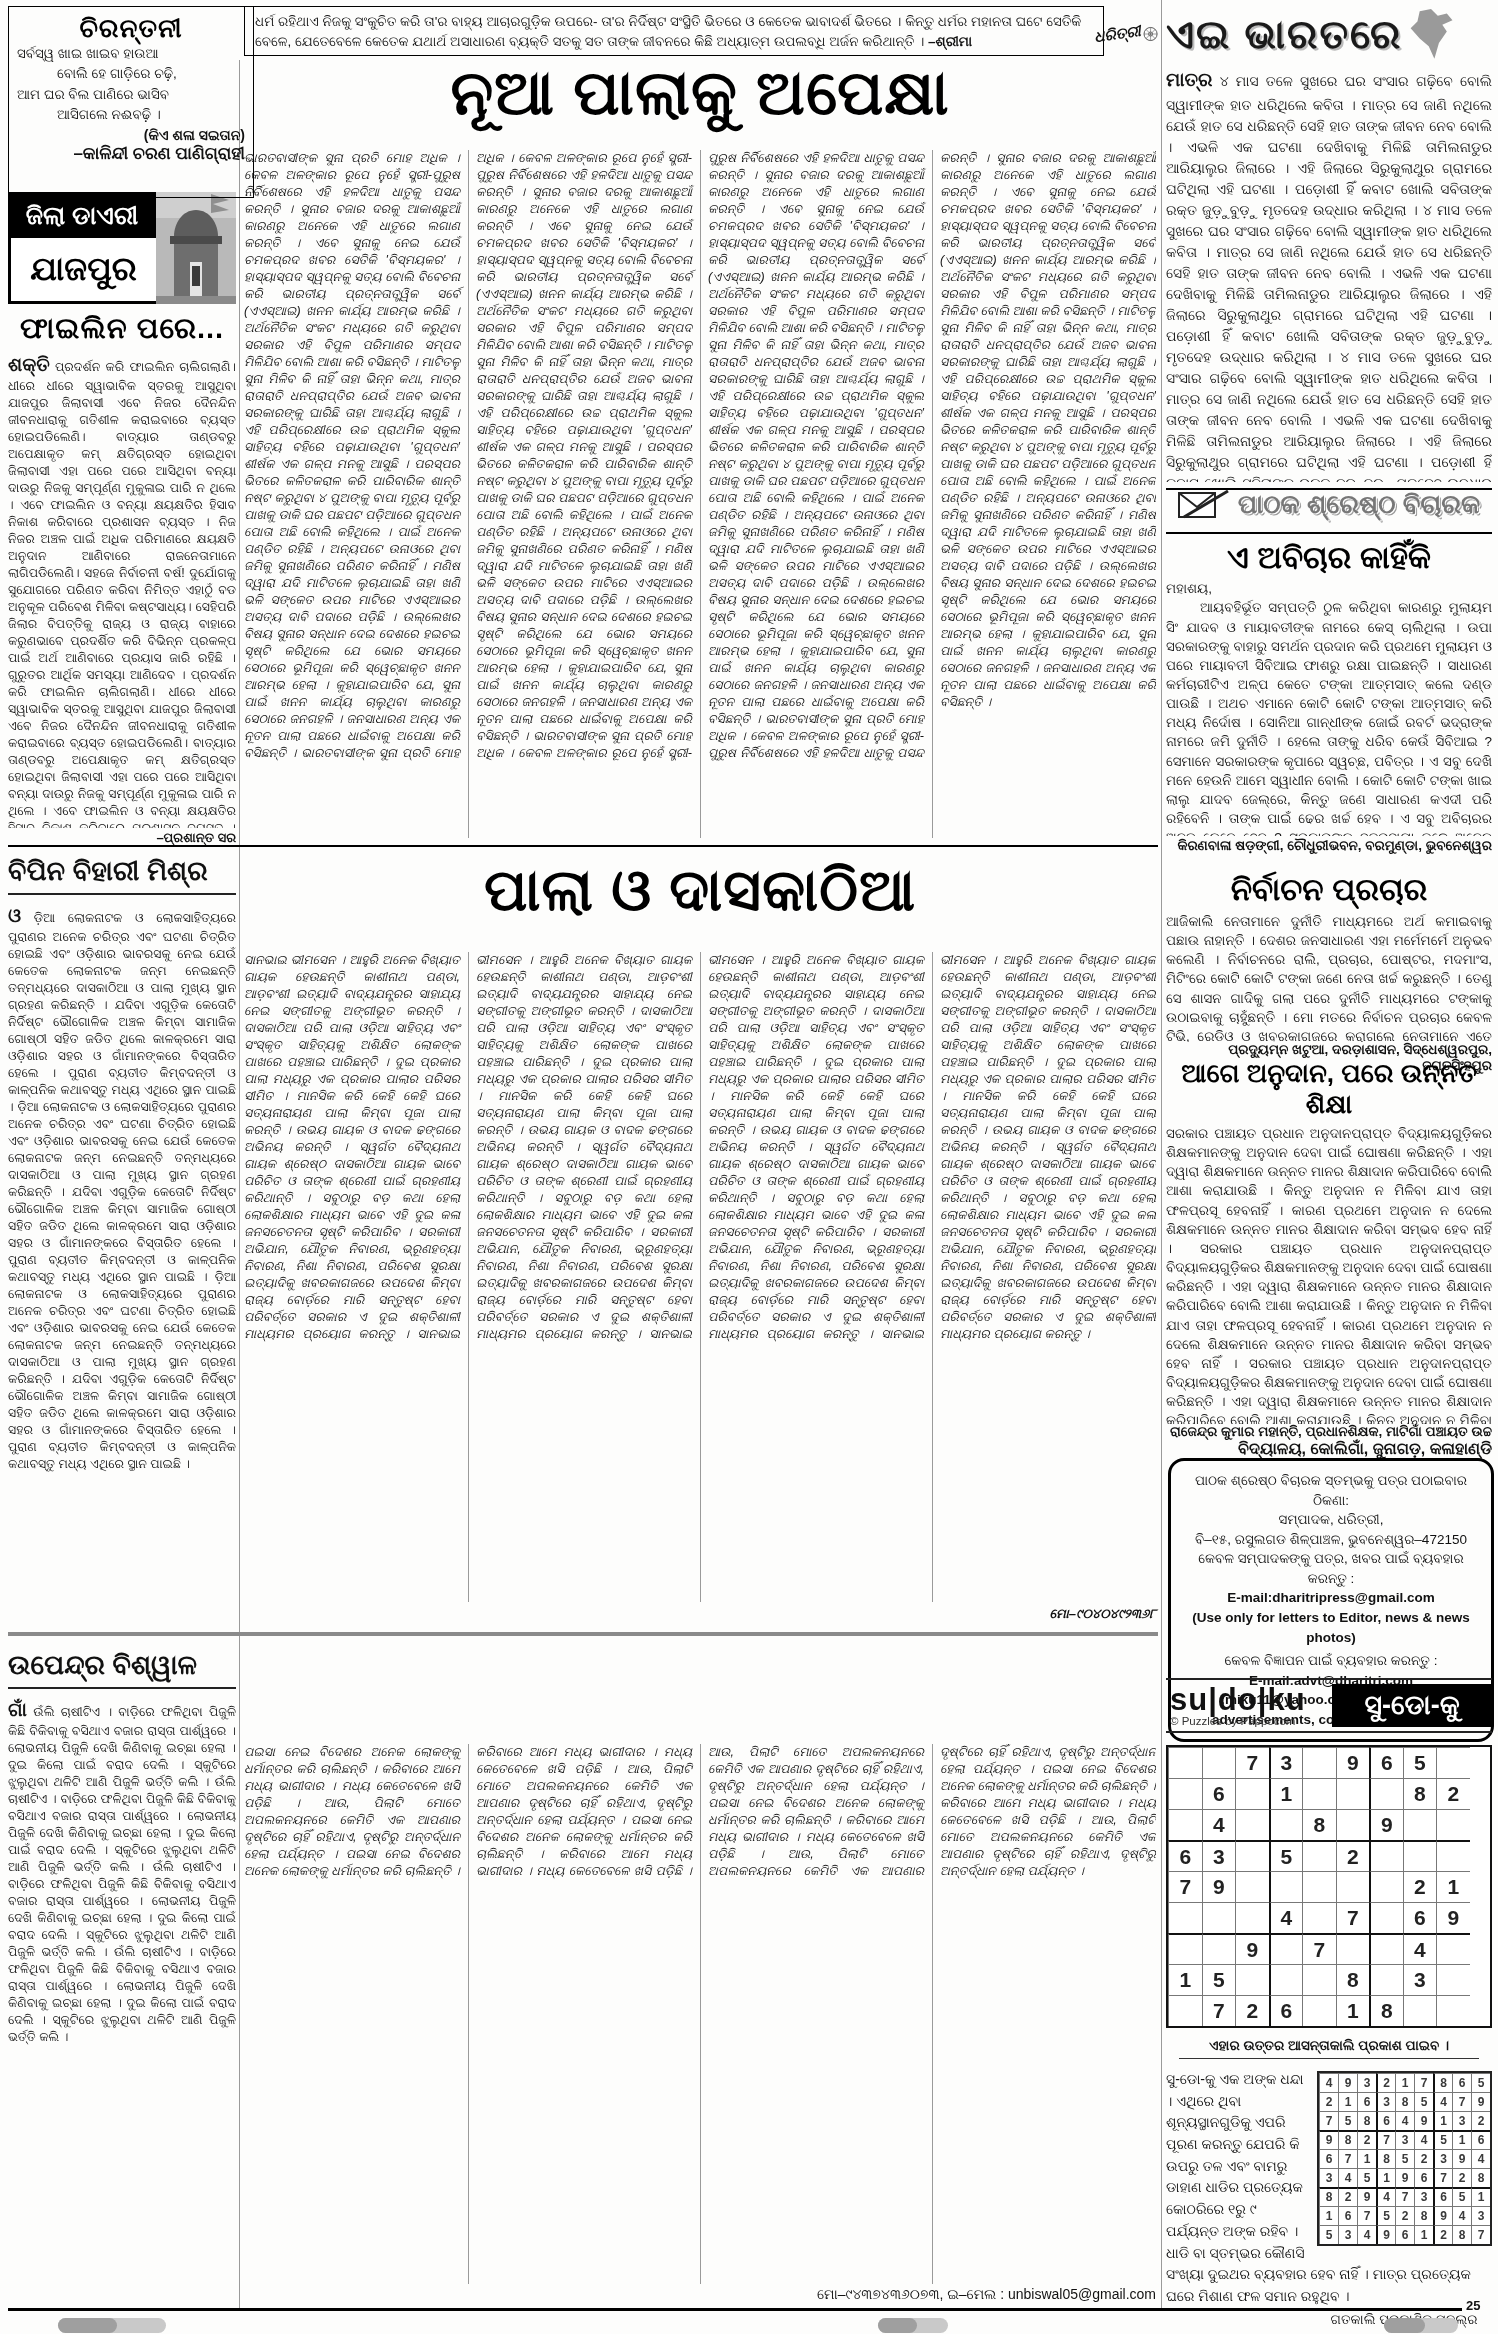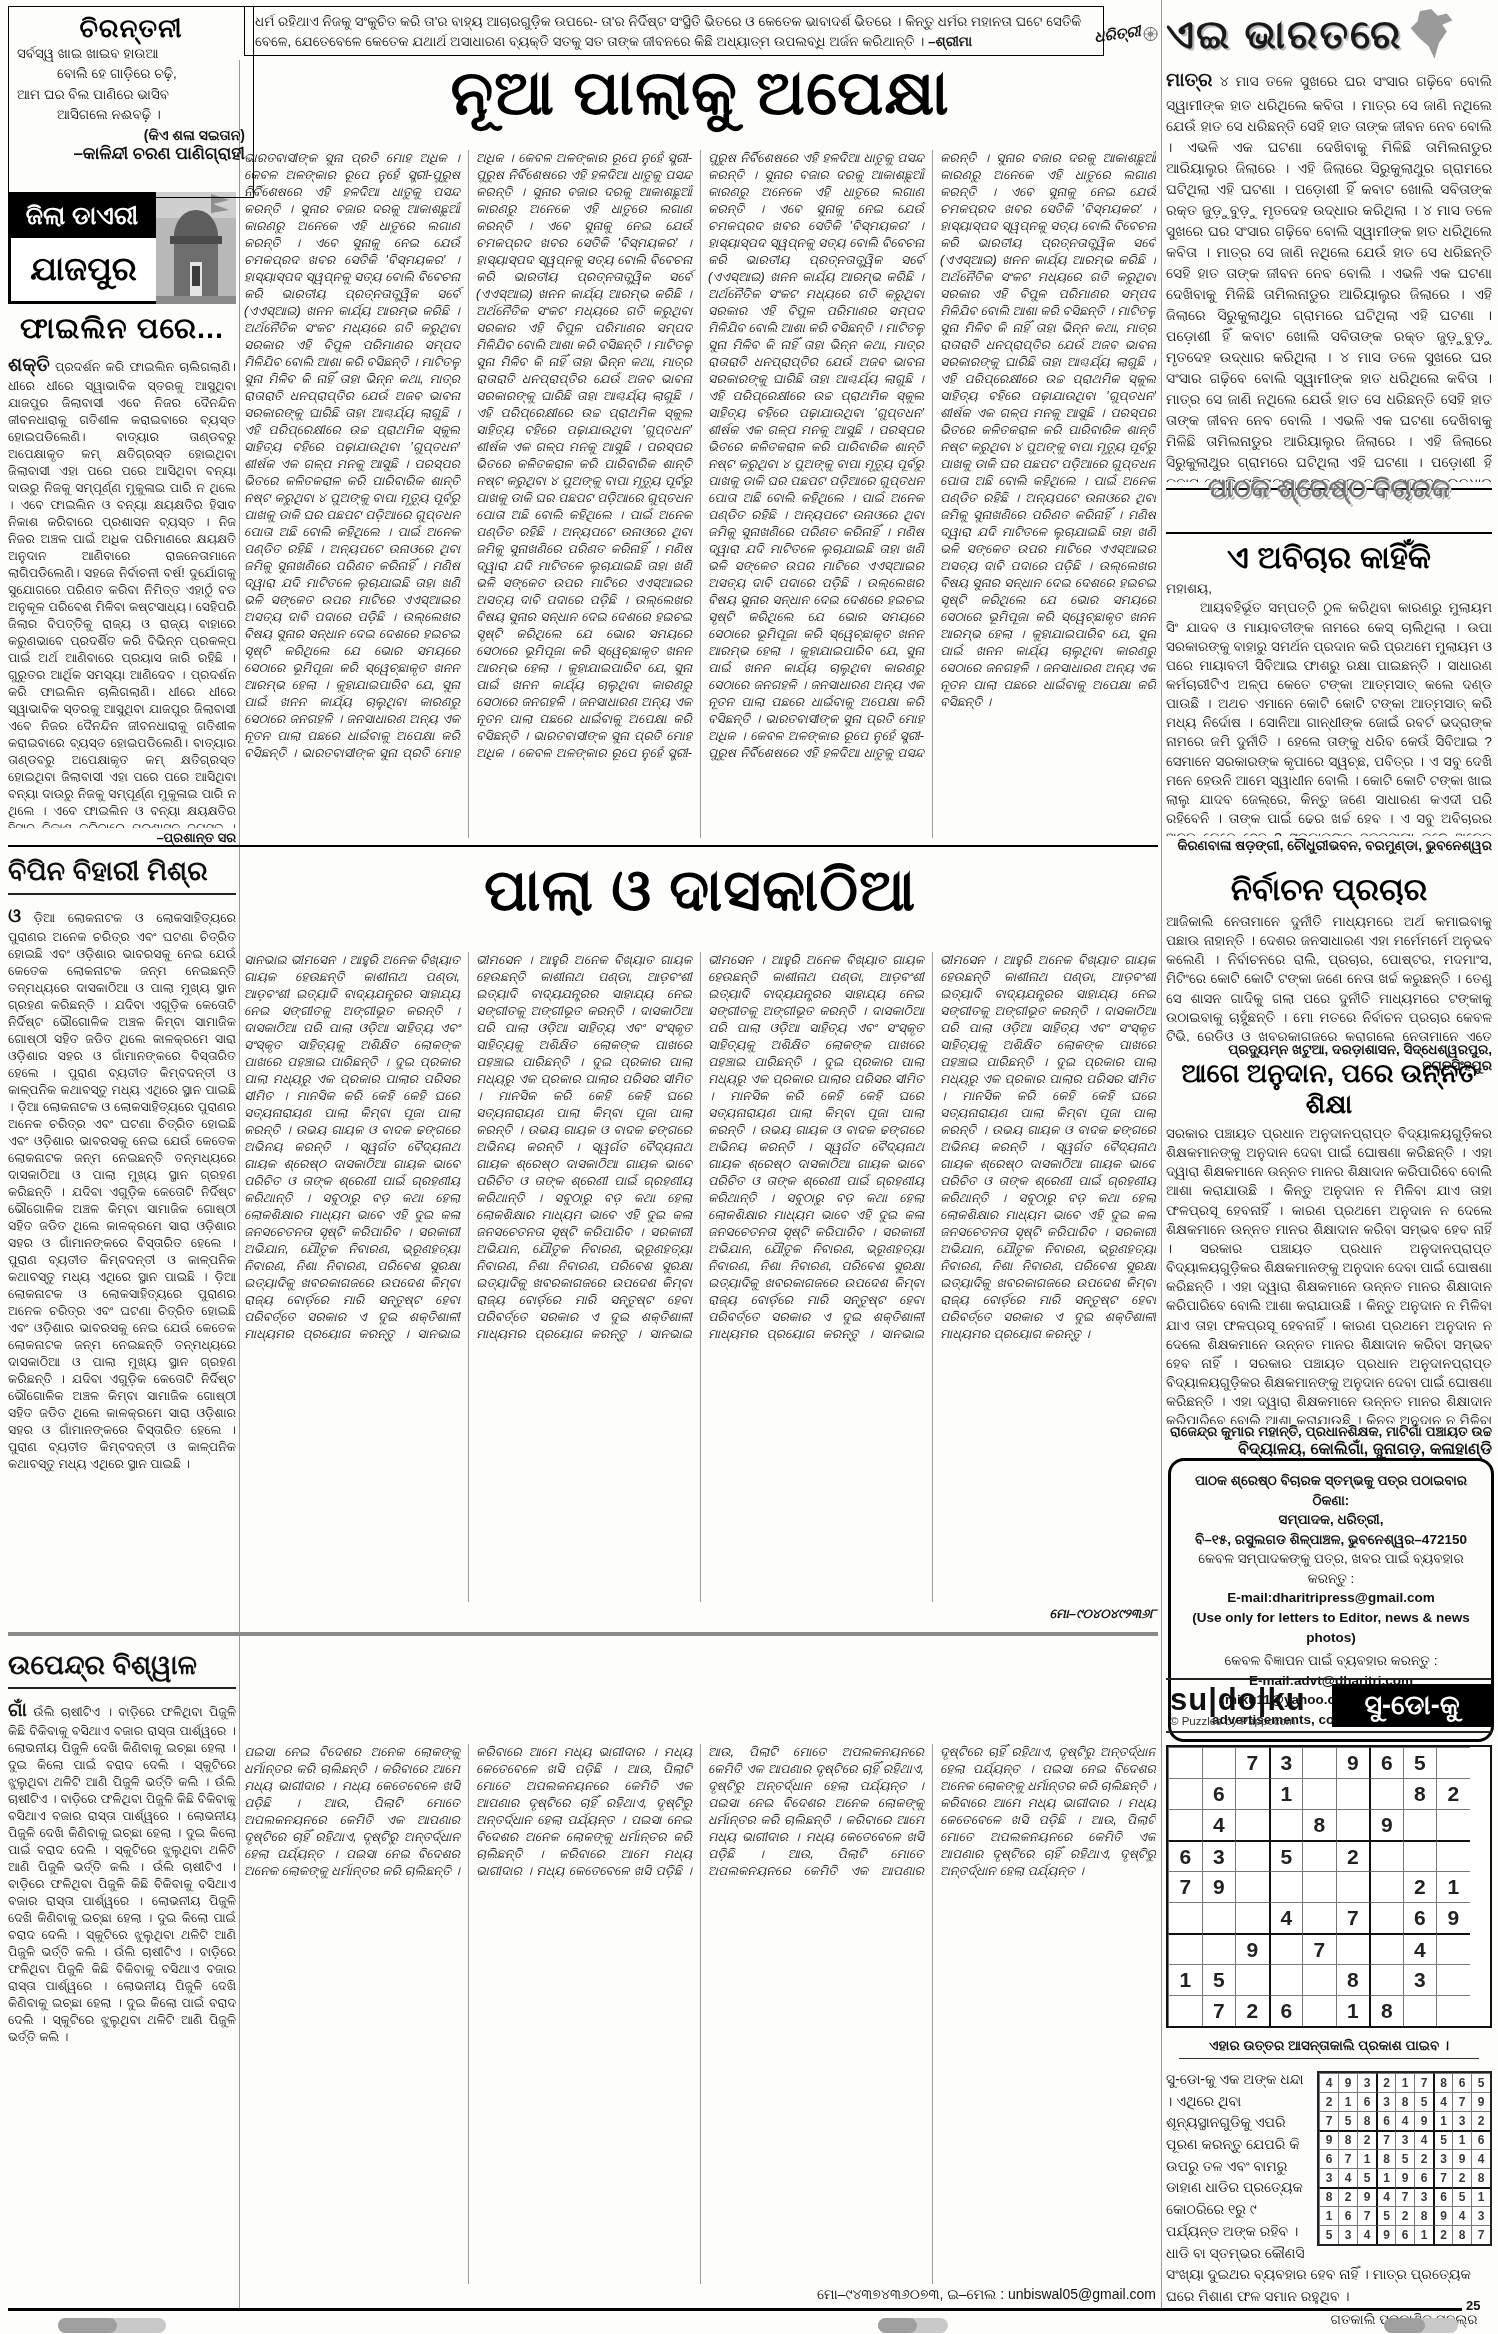--- a/index.html
+++ b/index.html
@@ -24,21 +24,21 @@
   #jd-left{flex:1;display:flex;flex-direction:column;}
   #jd-top{color:#fff;font-weight:bold;font-size:25px;text-align:center;padding:9px 0 7px;}
   #jd-bot{background:#fff;color:#000;font-weight:bold;font-size:33px;text-align:center;flex:1;
           display:flex;align-items:center;justify-content:center;margin:0 0 3px 3px;}
   
   .rdr{display:flex;align-items:center;gap:8px;justify-content:center;}
   .rdr-t{font-weight:bold;font-size:26px;color:#777;text-shadow:1px 1px 0 #fff,2px 2px 0 #999;}
   
   #contact{border:3px solid #000;border-radius:16px;text-align:center;padding:10px 6px;}
   #contact div{font-size:13.5px;line-height:1.45;}
-  .cb-b{font-weight:bold;text-align:center;}
+  .cb-b{font-weight:normal;text-align:center;}
   .cb-lat{font-weight:bold;font-size:14.5px;}
   
   #sud-head{display:flex;align-items:stretch;border-top:2px solid #222;border-bottom:2px solid #222;padding:4px 0;}
   #sud-brand{flex:1;padding-left:4px;}
   #sud-brand .b1{font-weight:bold;font-size:31px;letter-spacing:1px;line-height:1;}
   #sud-brand .b2{font-size:11.5px;color:#333;}
   #sud-odia{background:#000;color:#fff;font-weight:bold;font-size:27px;display:flex;align-items:center;justify-content:center;width:160px;}
   .sud{display:grid;background:#fff;}
   .sud .c{display:flex;align-items:center;justify-content:center;border-left:1px solid #777;border-top:1px solid #777;}
   .sud .c.lb{border-left:2.5px solid #111;}
@@ -130,21 +130,21 @@
     <svg width="46" height="52" viewBox="0 0 40 46" style="margin-left:6px;">
       <path d="M10 2 L20 0 L26 6 L34 4 L39 10 L30 14 L34 20 L27 30 L23 44 L18 33 L10 26 L2 17 L8 11 Z" fill="#9a9a9a"></path>
     </svg>
   </div>
   <div class="abs art just" style="left:1166px;top:66px;width:326px;height:416px;font-size:14px;line-height:1.5;">
     <span class="drop">ମାତ୍ର</span>
     <span>୪ ମାସ ତଳେ ସୁଖରେ ଘର ସଂସାର ଗଢ଼ିବେ ବୋଲି ସ୍ୱାମୀଙ୍କ ହାତ ଧରିଥିଲେ କବିତା । ମାତ୍ର ସେ ଜାଣି ନଥିଲେ ଯେଉଁ ହାତ ସେ ଧରିଛନ୍ତି ସେହି ହାତ ତାଙ୍କ ଜୀବନ ନେବ ବୋଲି । ଏଭଳି ଏକ ଘଟଣା ଦେଖିବାକୁ ମିଳିଛି ତାମିଲନାଡୁର ଆରିୟାଲୁର ଜିଲାରେ । ଏହି ଜିଲାରେ ସିରୁକୁଲାଥୁର ଗ୍ରାମରେ ଘଟିଥିଲା ଏହି ଘଟଣା । ପଡ଼ୋଶୀ ହିଁ କବାଟ ଖୋଲି ସବିତାଙ୍କ ରକ୍ତ ଜୁଡ଼ୁବୁଡ଼ୁ ମୃତଦେହ ଉଦ୍ଧାର କରିଥିଲା । ୪ ମାସ ତଳେ ସୁଖରେ ଘର ସଂସାର ଗଢ଼ିବେ ବୋଲି ସ୍ୱାମୀଙ୍କ ହାତ ଧରିଥିଲେ କବିତା । ମାତ୍ର ସେ ଜାଣି ନଥିଲେ ଯେଉଁ ହାତ ସେ ଧରିଛନ୍ତି ସେହି ହାତ ତାଙ୍କ ଜୀବନ ନେବ ବୋଲି । ଏଭଳି ଏକ ଘଟଣା ଦେଖିବାକୁ ମିଳିଛି ତାମିଲନାଡୁର ଆରିୟାଲୁର ଜିଲାରେ । ଏହି ଜିଲାରେ ସିରୁକୁଲାଥୁର ଗ୍ରାମରେ ଘଟିଥିଲା ଏହି ଘଟଣା । ପଡ଼ୋଶୀ ହିଁ କବାଟ ଖୋଲି ସବିତାଙ୍କ ରକ୍ତ ଜୁଡ଼ୁବୁଡ଼ୁ ମୃତଦେହ ଉଦ୍ଧାର କରିଥିଲା । ୪ ମାସ ତଳେ ସୁଖରେ ଘର ସଂସାର ଗଢ଼ିବେ ବୋଲି ସ୍ୱାମୀଙ୍କ ହାତ ଧରିଥିଲେ କବିତା । ମାତ୍ର ସେ ଜାଣି ନଥିଲେ ଯେଉଁ ହାତ ସେ ଧରିଛନ୍ତି ସେହି ହାତ ତାଙ୍କ ଜୀବନ ନେବ ବୋଲି । ଏଭଳି ଏକ ଘଟଣା ଦେଖିବାକୁ ମିଳିଛି ତାମିଲନାଡୁର ଆରିୟାଲୁର ଜିଲାରେ । ଏହି ଜିଲାରେ ସିରୁକୁଲାଥୁର ଗ୍ରାମରେ ଘଟିଥିଲା ଏହି ଘଟଣା । ପଡ଼ୋଶୀ ହିଁ କବାଟ ଖୋଲି ସବିତାଙ୍କ ରକ୍ତ ଜୁଡ଼ୁବୁଡ଼ୁ ମୃତଦେହ ଉଦ୍ଧାର କରିଥିଲା ।</span>
   </div>
 
   <div class="abs rule" style="left:1166px;top:488px;width:326px;height:2px;"></div>
-  <div class="abs rdr" style="left:1166px;top:466px;width:326px;height:36px;flex-direction:column;">
+  <div class="abs rdr" style="left:1166px;top:486px;width:326px;height:36px;">
     <svg width="52" height="30" viewBox="0 0 52 30">
       <rect x="1" y="4" width="36" height="24" fill="#fff" stroke="#222" stroke-width="2"></rect>
       <path d="M1 4 L19 18 L37 4" fill="none" stroke="#222" stroke-width="2"></path>
       <line x1="6" y1="28" x2="50" y2="2" stroke="#222" stroke-width="3"></line>
     </svg>
     <span class="rdr-t">ପାଠକ ଶ୍ରେଷ୍ଠ ବିଚାରକ</span>
   </div>
   <div class="abs rule" style="left:1166px;top:532px;width:326px;height:2px;"></div>
 
   <div class="abs" style="left:1166px;top:540px;width:326px;">

